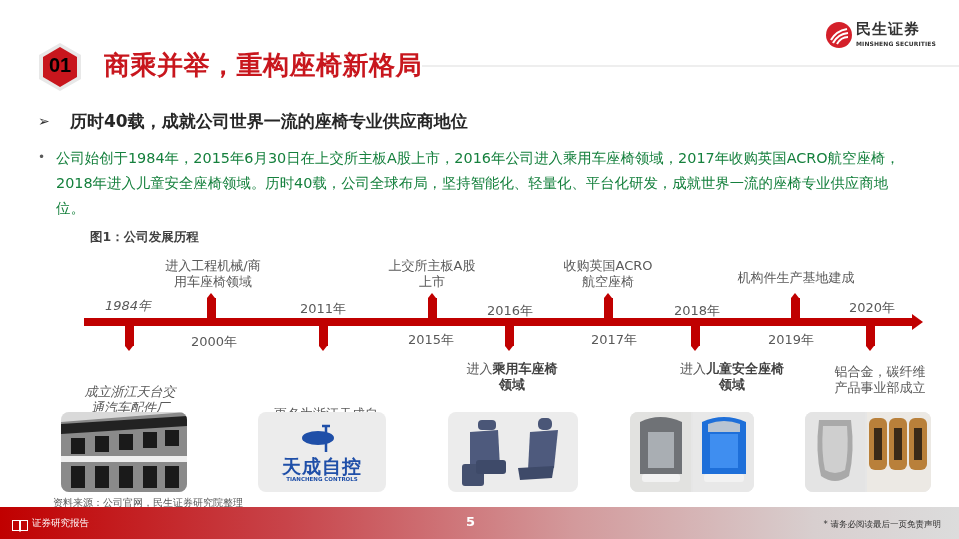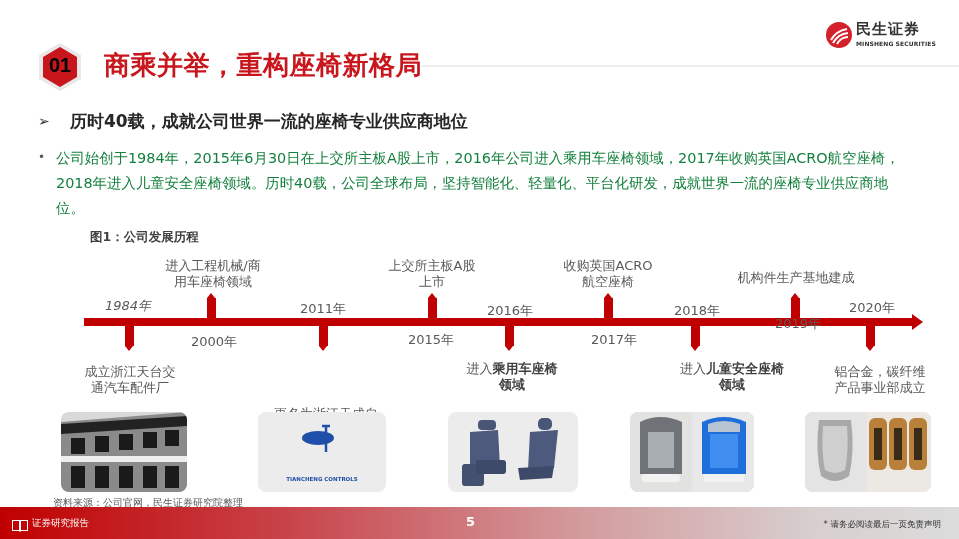--- a/index.html
+++ b/index.html
@@ -106,40 +106,40 @@
   <div class="tick-up" style="left:791px; top:298px; height:24px;"></div>
   <div class="tick-down" style="left:866px; top:322px; height:24px;"></div>
 
   <div class="year" style="left:128px; top:297px;font-style:italic;">1984年</div>
   <div class="year" style="left:214px; top:333px;">2000年</div>
   <div class="year" style="left:323px; top:300px;">2011年</div>
   <div class="year" style="left:431px; top:331px;">2015年</div>
   <div class="year" style="left:510px; top:302px;">2016年</div>
   <div class="year" style="left:614px; top:331px;">2017年</div>
   <div class="year" style="left:697px; top:302px;">2018年</div>
-  <div class="year" style="left:791px; top:315px;margin-left:7px;">2019年</div>
+  <div class="year" style="left:791px; top:331px;">2019年</div>
   <div class="year" style="left:872px; top:299px;">2020年</div>
 
   <div class="evt" style="left:213px; top:258px;">
     <div>进入工程机械/商</div>
     <div>用车座椅领域</div>
   </div>
   <div class="evt" style="left:432px; top:258px;">
     <div>上交所主板A股</div>
     <div>上市</div>
   </div>
   <div class="evt" style="left:608px; top:258px;">
     <div>收购英国ACRO</div>
     <div>航空座椅</div>
   </div>
   <div class="evt" style="left:796px; top:270px;">
     <div>机构件生产基地建成</div>
   </div>
 
-  <div class="evt" style="left:130px; top:364px;">
+  <div class="evt" style="left:130px; top:384px;font-style:italic;">
     <div>成立浙江天台交</div>
     <div>通汽车配件厂</div>
   </div>
   <div class="evt" style="left:326px; top:364px;margin-top:42px;">
     <div>更名为浙江天成自</div>
     <div>控股份有限公司</div>
   </div>
   <div class="evt" style="left:512px; top:361px;">
     <div><span>进入</span><b>乘用车座椅</b></div>
     <div><b>领域</b></div>
@@ -171,20 +171,21 @@
     <rect x="82" y="54" width="14" height="22" fill="#1a1a1a"></rect>
     <rect x="104" y="54" width="14" height="22" fill="#1a1a1a"></rect>
   </svg>
 </div>
 
 <div class="card" style="left:258px; width:128px;">
   <svg width="128" height="80" viewBox="0 0 128 80">
     <ellipse cx="60" cy="26" rx="16" ry="7" fill="#1f4fa8"></ellipse>
     <path d="M64 14 L72 14 M68 14 L68 40 M62 26 L74 26" stroke="#1f4fa8" stroke-width="2.5" fill="none"></path>
   </svg>
+  <div style="position:absolute; left:0; top:42px; width:128px; text-align:center; color:#1f4fa8; font-size:19px; font-weight:bold; letter-spacing:1px;">天成自控</div>
   <div style="position:absolute; left:0; top:64px; width:128px; text-align:center; color:#1f4fa8; font-size:5.5px; font-weight:bold;">TIANCHENG CONTROLS</div>
 </div>
 
 <div class="card" style="left:448px; width:130px;">
   <svg width="130" height="80" viewBox="0 0 130 80">
     <rect x="30" y="8" width="18" height="10" rx="4" fill="#4a5677"></rect>
     <path d="M22 20 L50 18 L52 55 L22 58 Z" fill="#4e5a7d"></path>
     <rect x="14" y="52" width="22" height="22" rx="3" fill="#44506f"></rect>
     <rect x="28" y="48" width="30" height="14" rx="3" fill="#3e4a69"></rect>
     <rect x="90" y="6" width="14" height="12" rx="5" fill="#4a5677"></rect>

